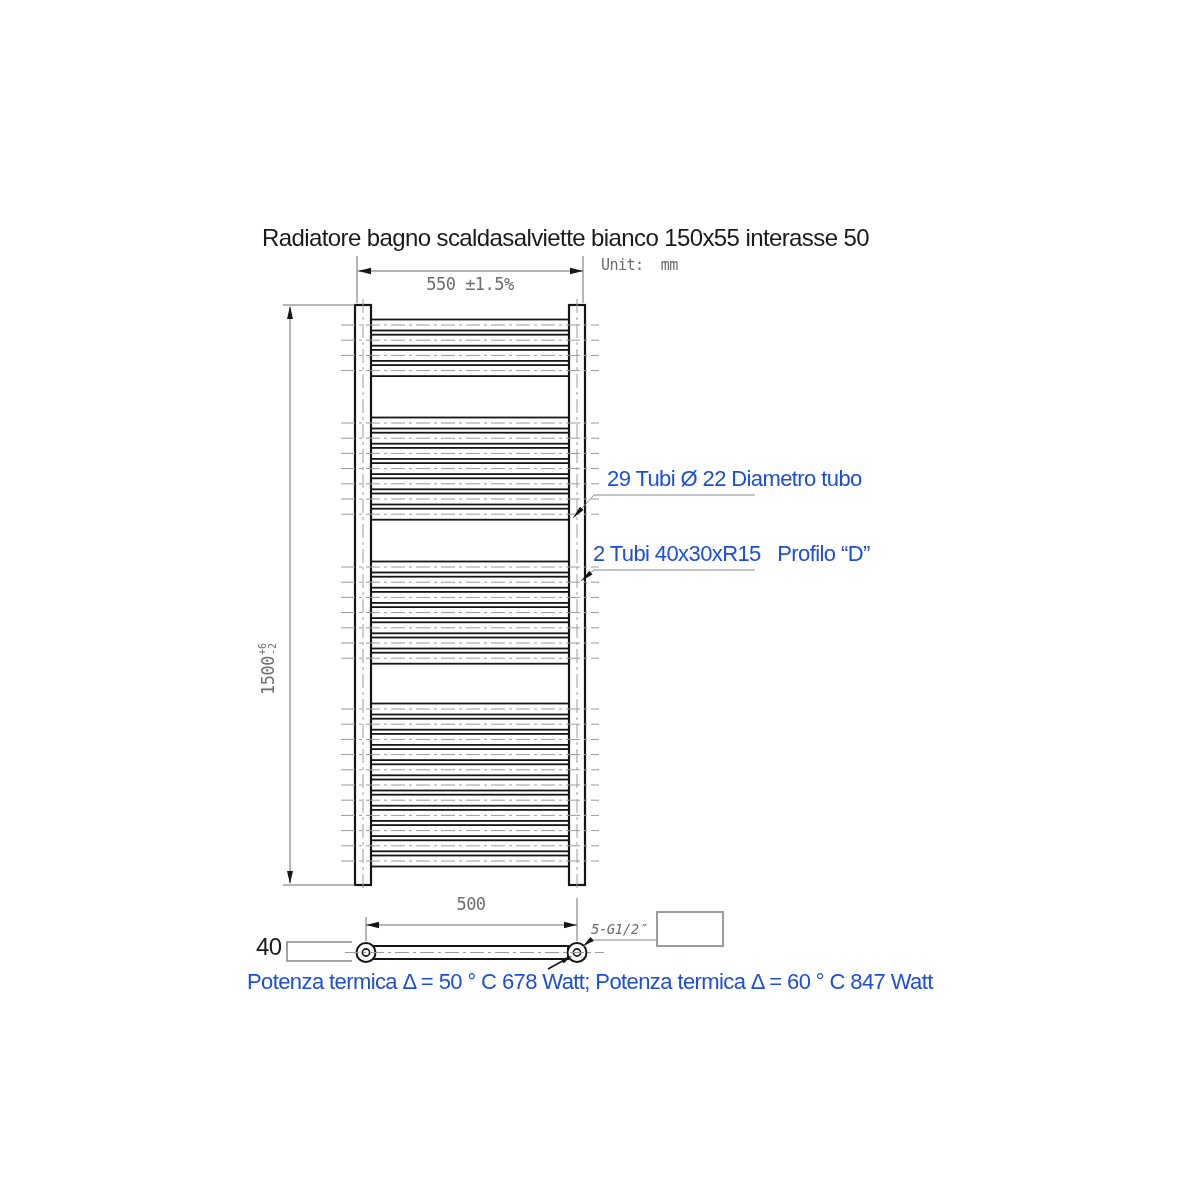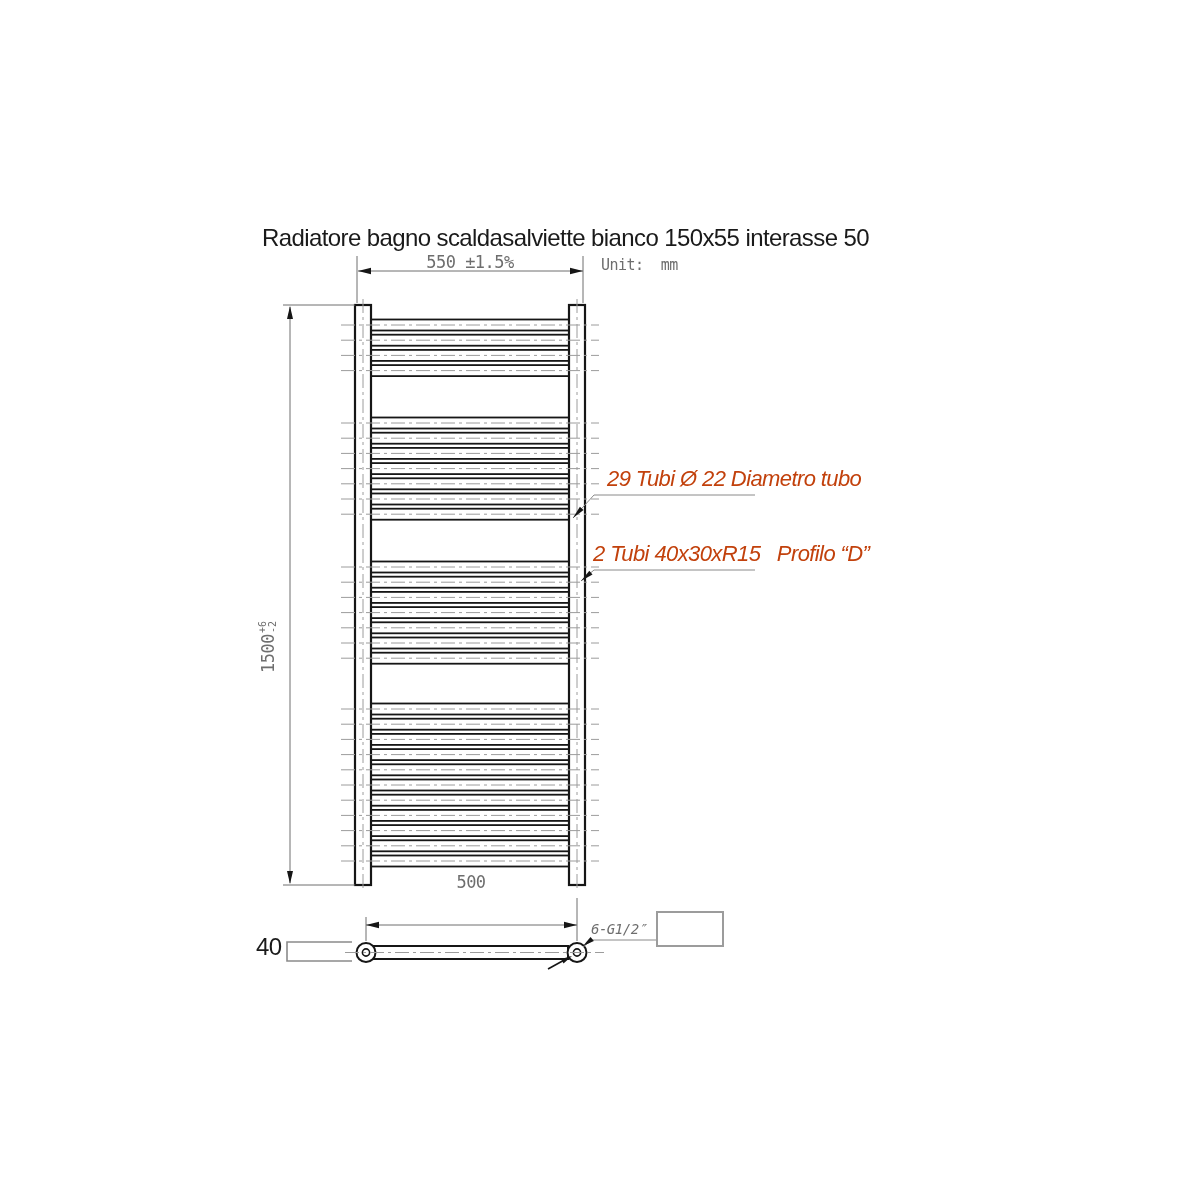--- a/index.html
+++ b/index.html
@@ -1,24 +1,24 @@
 <!DOCTYPE html>
 <html><head>
 <meta charset="utf-8">
 <style>
   html,body{margin:0;padding:0;background:#fff;}
   .canvas{position:relative;width:1200px;height:1200px;background:#ffffff;overflow:hidden;
           font-family:"Liberation Sans",sans-serif;color:#1a1a1a;}
   .canvas svg{position:absolute;left:0;top:0;}
   .t{position:absolute;white-space:pre;letter-spacing:-0.6px;line-height:1.15;}
-  .blk{font-size:22px;color:#c2410c;font-style:italic;}
+  .blk{font-size:22px;color:#1d4ed8;}
   .big{font-size:24px;}
   .cad{position:absolute;white-space:pre;font-family:"DejaVu Sans Mono",monospace;
        color:#6e6e6e;letter-spacing:-0.5px;}
-  .cad17{font-size:17px;}
+  .cad17{font-size:17px;margin-top:22px;}
   .cad15{font-size:15px;}
   .ital{font-style:italic;font-size:14px;}
   .ctr{text-align:center;}
   .hdim{display:flex;align-items:center;gap:1px;transform:rotate(-90deg);}
   .hdim .tol{display:inline-flex;flex-direction:column;font-size:10px;line-height:1.0;
              letter-spacing:0;}
 </style>
 </head>
 <body>
 
@@ -187,18 +187,19 @@
       <span>1500</span><span class="tol"><span>+6</span><span>-2</span></span>
     </span>
   </div>
 
   <div class="t blk" style="left:607px;top:466px;">29 Tubi Ø 22 Diametro tubo</div>
 
   <div class="t blk" style="left:593px;top:541px;">2 Tubi 40x30xR15   Profilo “D”</div>
 
   <div class="cad cad17 ctr" style="left:431px;top:872px;width:80px;">500</div>
 
-  <div class="cad ital" style="left:591px;top:921px;">6-G1/2″</div>
+  <div class="cad ital" style="left:591px;top:921px;">5-G1/2″</div>
 
   <div class="t big" style="left:256px;top:933px;">40</div>
 
 
+  <div class="t blk" style="left:247px;top:969px;">Potenza termica Δ = 50 ° C 678 Watt; Potenza termica Δ = 60 ° C 847 Watt</div>
 </div>
 
 </body></html>

